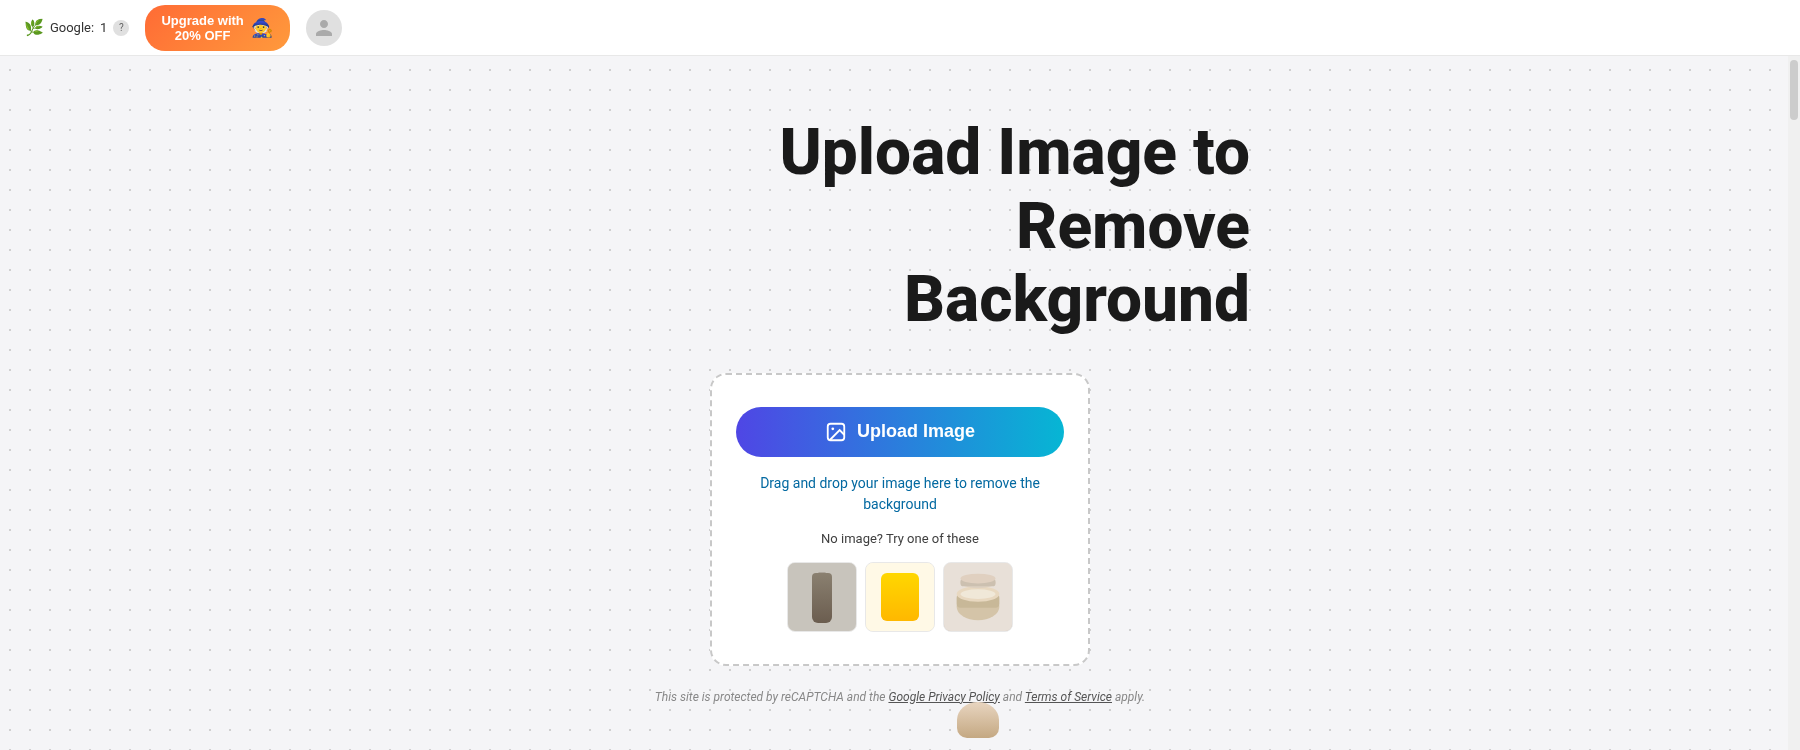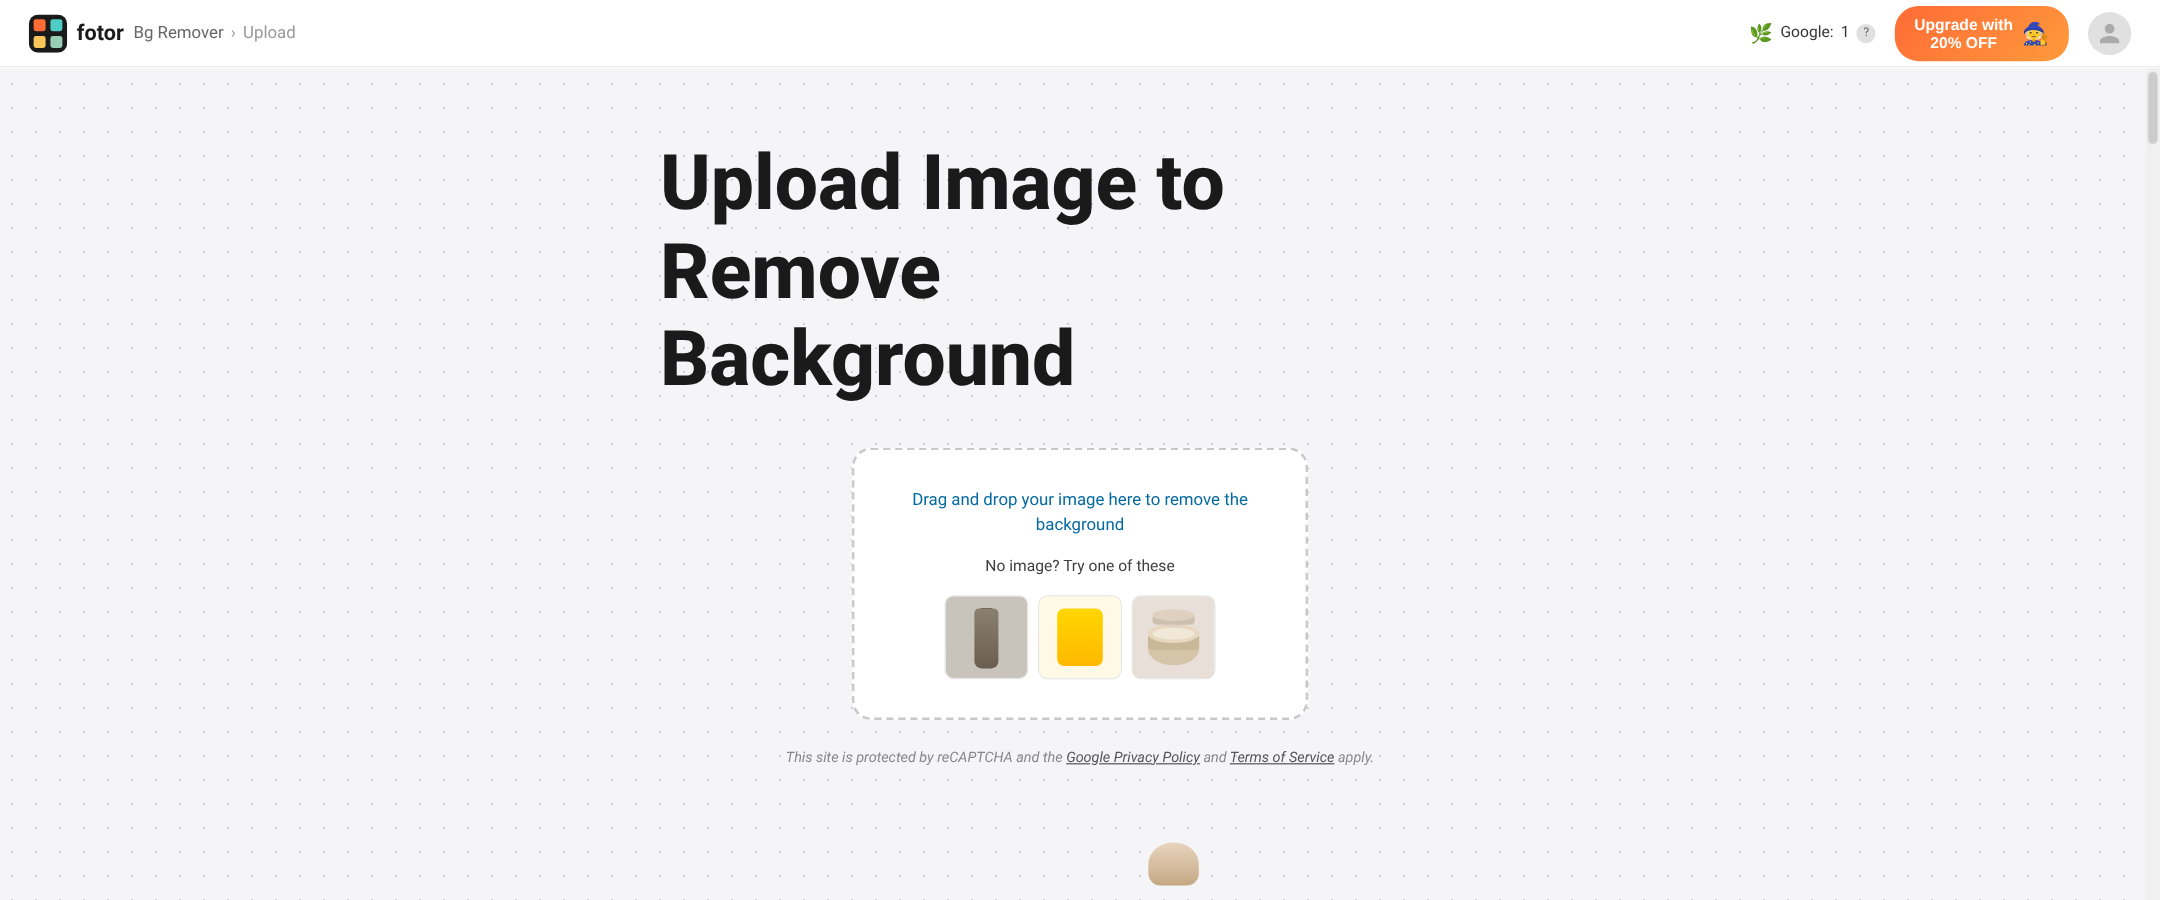--- a/index.html
+++ b/index.html
@@ -135,21 +135,21 @@
       align-items: center;
       justify-content: flex-start;
       padding-top: 60px;
       height: calc(750px - 56px);
     }
 
     .page-title {
       font-size: 64px;
       font-weight: 800;
       color: #1a1a1a;
-      text-align: left;
+      text-align: right;
       line-height: 1.15;
       margin-bottom: 36px;
       max-width: 700px;
     }
 
     
     .drop-zone {
       background: #fff;
       border: 2px dashed #c8c8c8;
       border-radius: 16px;
@@ -292,39 +292,20 @@
       background: #ccc;
       border-radius: 4px;
       margin: 2px;
       margin-top: 4px;
     }
   </style>
 </head>
 <body>
 
 <header class="header">
-  <div class="header-left">
-    <div class="fotor-logo">
-
-      <svg width="32" height="32" viewBox="0 0 32 32">
-        <rect width="32" height="32" rx="8" fill="#1a1a1a"></rect>
-
-        <rect x="4" y="4" width="10" height="10" rx="2" fill="#ff6b35"></rect>
-        <rect x="18" y="4" width="10" height="10" rx="2" fill="#4ecdc4"></rect>
-        <rect x="4" y="18" width="10" height="10" rx="2" fill="#f7c559"></rect>
-        <rect x="18" y="18" width="10" height="10" rx="2" fill="#96ceb4"></rect>
-      </svg>
-      <span class="fotor-logo-text">fotor</span>
-    </div>
-    <div class="header-breadcrumb">
-      <span>Bg Remover</span>
-      <span class="breadcrumb-separator">›</span>
-      <span class="breadcrumb-current">Upload</span>
-    </div>
-  </div>
 
   <div class="header-right">
     <div class="credits-badge">
 
       <span class="credits-leaf">🌿</span>
       <span>Google:</span>
       <span>1</span>
       <div class="credits-help">?</div>
     </div>
 
@@ -346,20 +327,29 @@
 
 <main class="main-content">
 
   <h1 class="page-title">
     <span>Upload Image to Remove</span><br>
     <span>Background</span>
   </h1>
 
   <div class="drop-zone">
 
+    <button class="upload-btn">
+
+      <svg class="upload-btn-icon" width="22" height="22" viewBox="0 0 24 24" fill="white">
+        <rect x="3" y="3" width="18" height="18" rx="3" ry="3" fill="none" stroke="white" stroke-width="2"></rect>
+        <circle cx="8.5" cy="8.5" r="1.5" fill="white"></circle>
+        <polyline points="21,15 16,10 5,21" fill="none" stroke="white" stroke-width="2"></polyline>
+      </svg>
+      <span>Upload Image</span>
+    </button>
 
     <p class="drop-text">
       Drag and drop your image here to remove the<br>background
     </p>
 
     <span class="sample-images-label">No image?  Try one of these</span>
 
     <div class="sample-images">
 
       <div class="sample-img sample-img-1">

